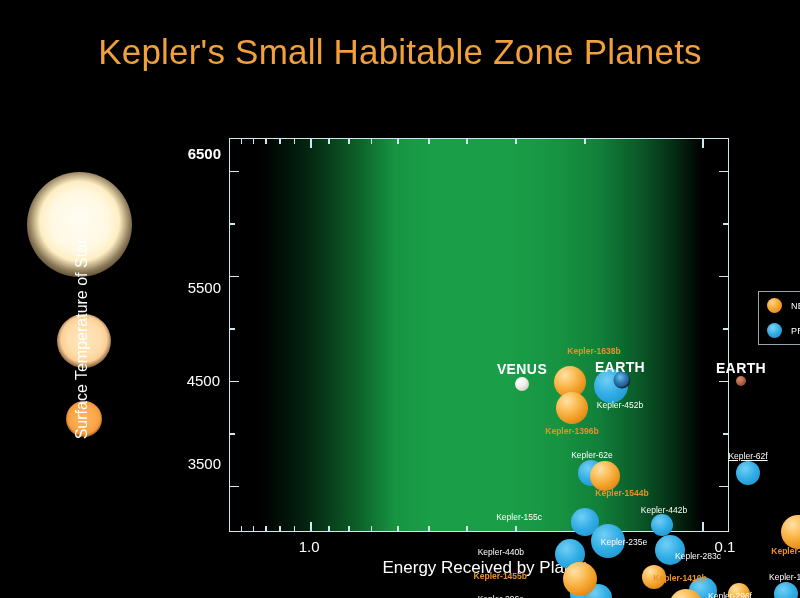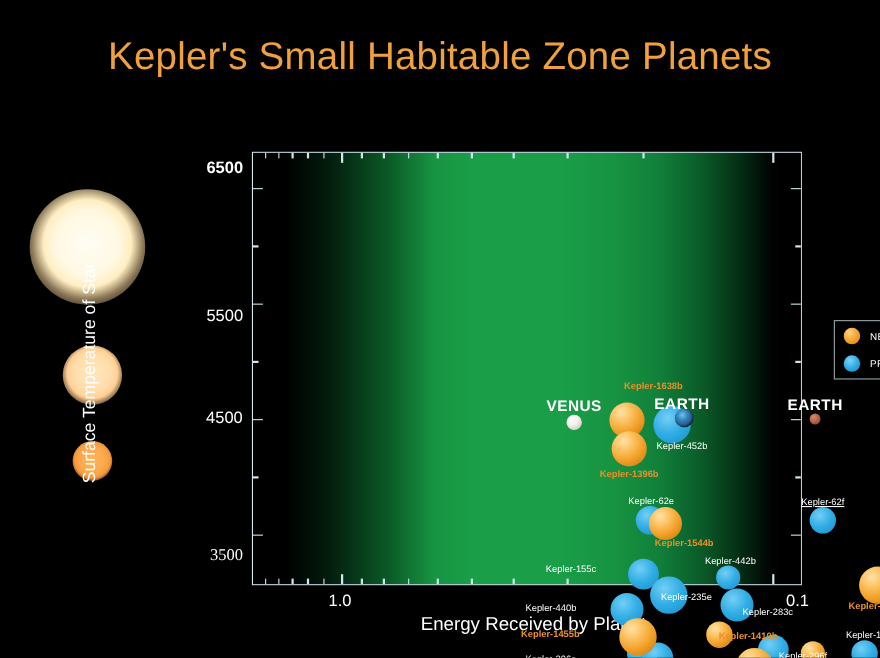--- a/index.html
+++ b/index.html
@@ -196,15 +196,15 @@
   </div>
 </div>
 
 <div id="xticklabels-layer">
     <div class="xtick-label" style="left: 309.066px; top: 538px;">1.0</div>
     <div class="xtick-label" style="left: 725px; top: 538px;">0.1</div>
   </div>
 <div id="yticklabels-layer">
     <div class="ytick-label" style="left: 161px; top: 153px; font-weight: bold;">6500</div>
     <div class="ytick-label" style="left: 161px; top: 274.587px; margin-top: 12px;">5500</div>
-    <div class="ytick-label" style="left: 174px; top: 379.653px; text-align: center;">4500</div>
-    <div class="ytick-label" style="left: 161px; top: 506px; font-family: Liberation Serif, serif;">3500</div>
+    <div class="ytick-label" style="left: 160px; top: 379.653px;">4500</div>
+    <div class="ytick-label" style="left: 161px; top: 463px;">3500</div>
   </div>
 
 </body></html>

